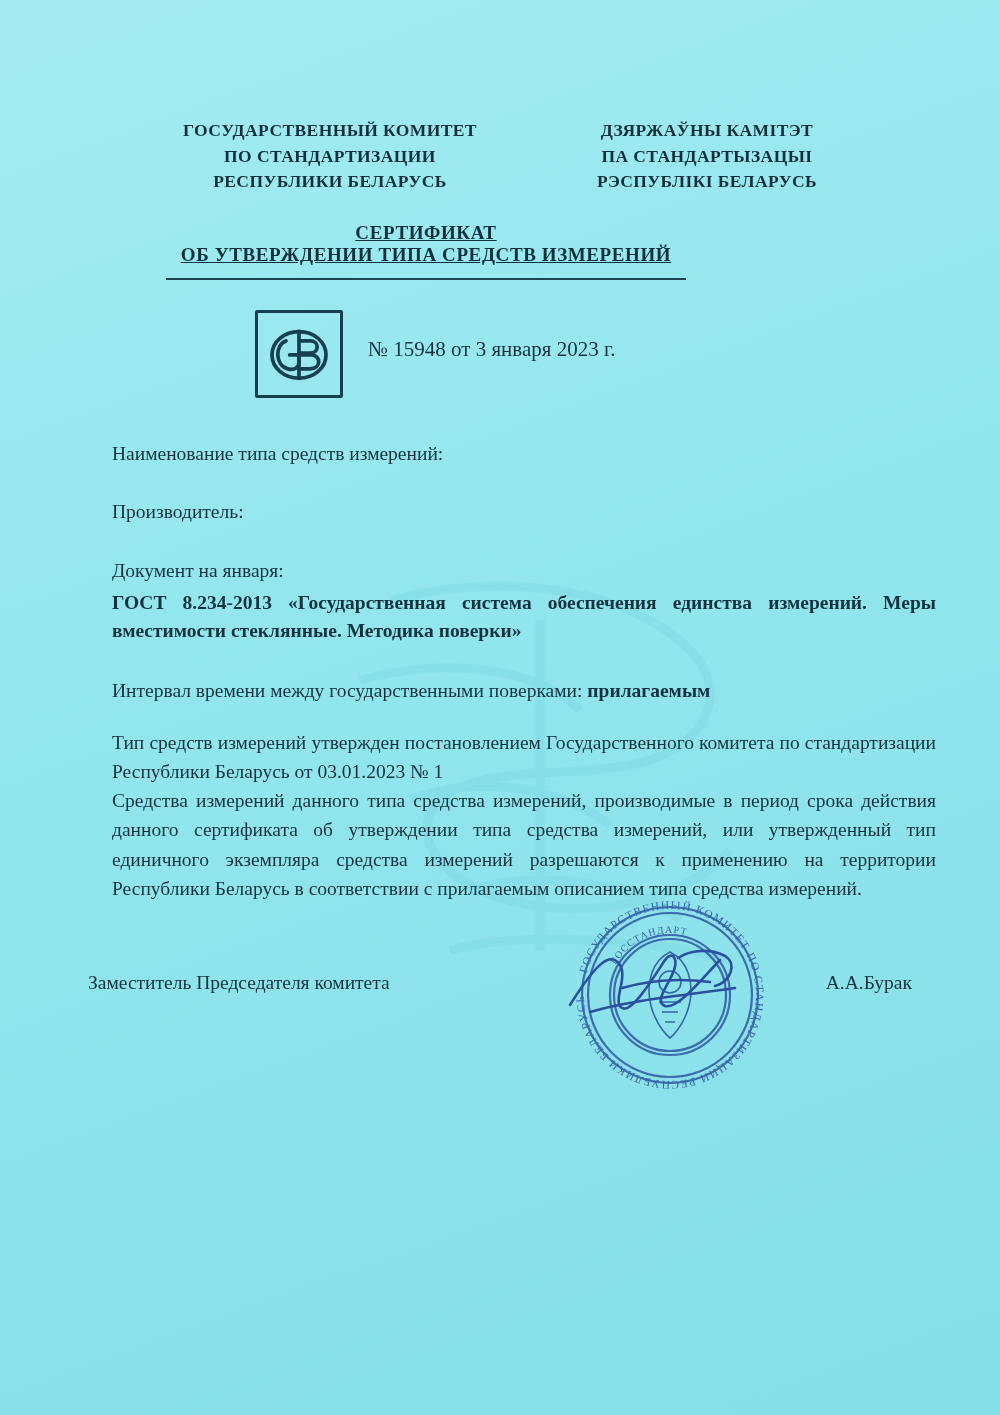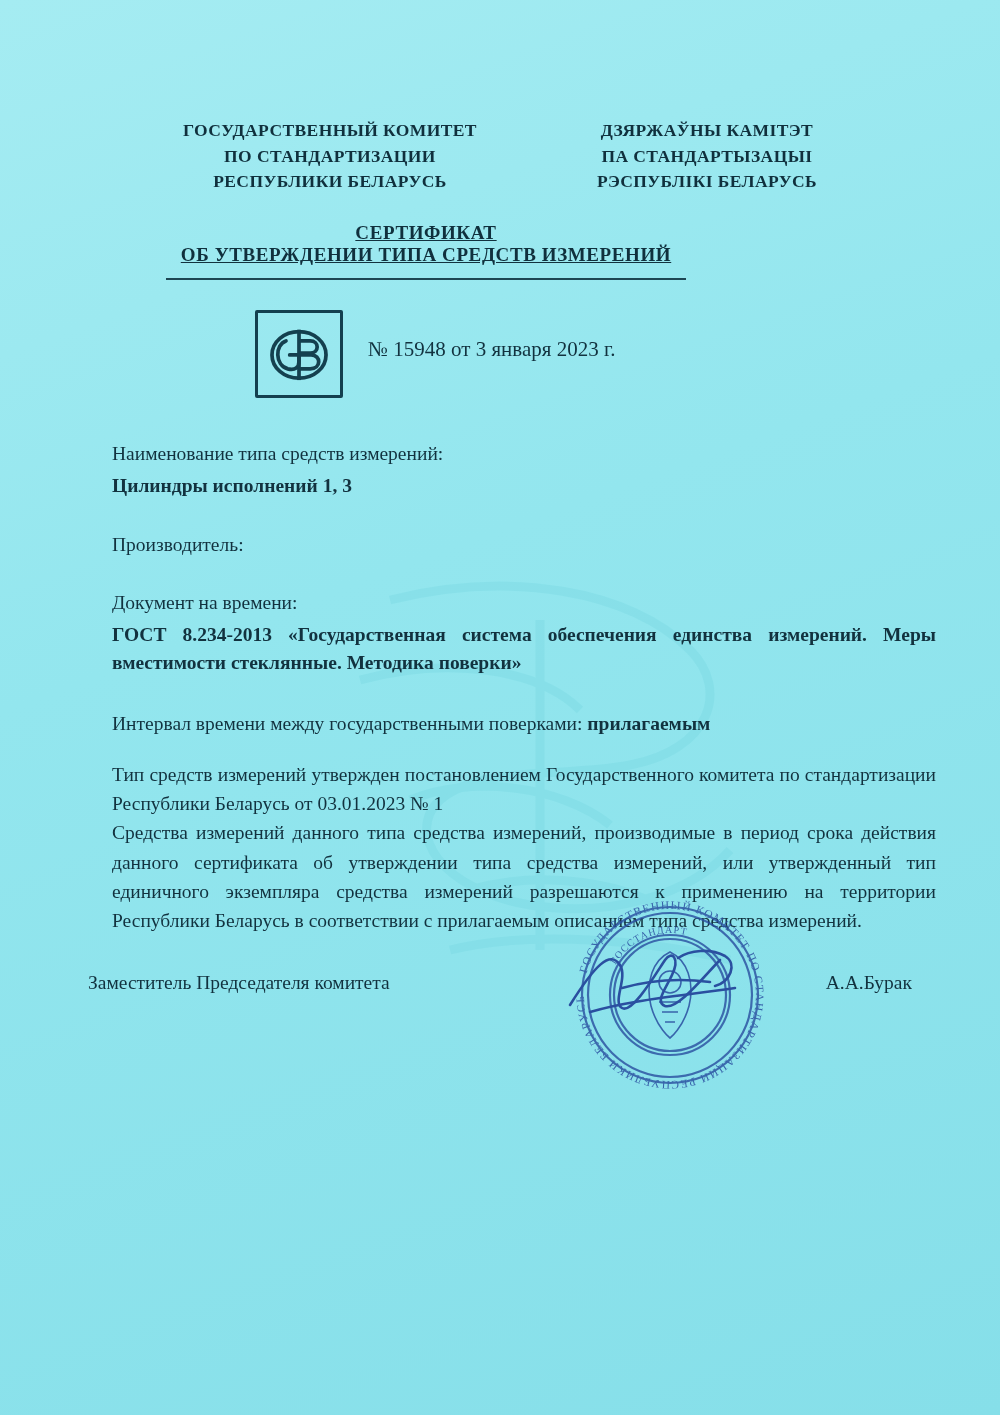--- a/index.html
+++ b/index.html
@@ -233,33 +233,32 @@
     </div>
 
     <div class="cert-meta">
       <div>№ 15948 от 3 января 2023 г.</div>
     </div>
 
     <div class="body">
 
       <div class="field">
         <div class="field-label">Наименование типа средств измерений:</div>
-        <div class="field-value">Цилиндры исполнений 1, 3</div>
       </div>
 
       <div class="spacer-lg"></div>
 
       <div class="field">
         <div class="field-label">Производитель:</div>
       </div>
 
       <div class="spacer-lg"></div>
 
       <div class="field">
-        <div class="field-label">Документ на времени:</div>
+        <div class="field-label">Документ на января:</div>
         <div class="doc-value">ГОСТ 8.234-2013 «Государственная система обеспечения единства измерений. Меры вместимости стеклянные. Методика поверки»</div>
       </div>
 
       <div class="spacer-lg"></div>
 
       <div class="interval-line">
         <span>Интервал времени между государственными поверками:</span>
         <b>прилагаемым</b>
       </div>
 

